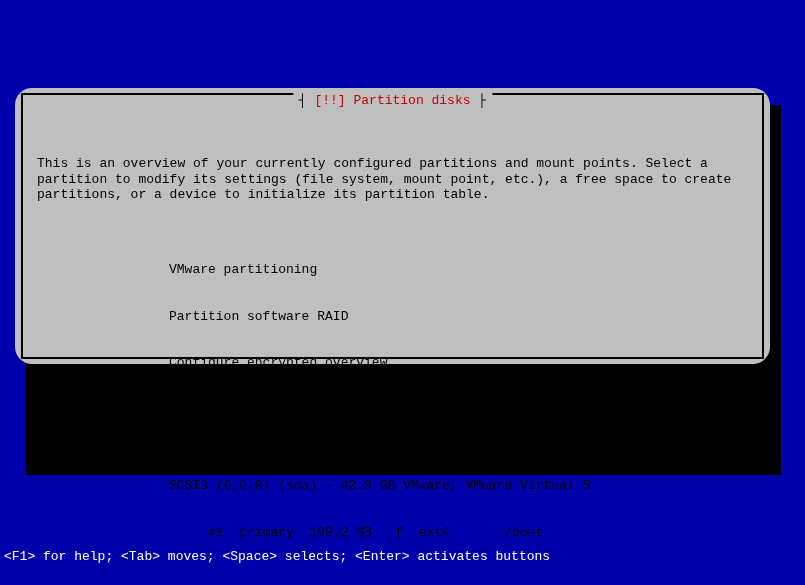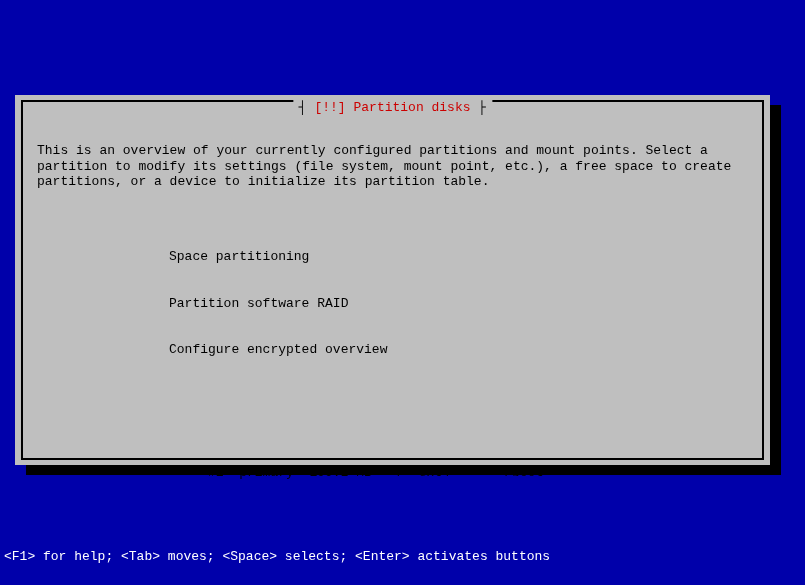--- a/index.html
+++ b/index.html
@@ -19,26 +19,27 @@
     .dialog-shadow {
       position: absolute;
       top: 105px;
       left: 26px;
       width: 755px;
       height: 370px;
       background: #000000;
     }
     .dialog {
       position: absolute;
-      top: 95px;
+      top: 88px;
       left: 15px;
       width: 755px;
-      height: 370px;
+      height: 276px;
       background: #bfbfbf;
       padding: 0;
+      border-radius: 17px;
     }
     .dialog-border {
       position: absolute;
       top: 5px;
       left: 6px;
       right: 6px;
       bottom: 5px;
       border: 2px solid #000000;
     }
     .dialog-title-wrap {
@@ -61,20 +62,21 @@
     }
     .dialog-content {
       padding: 10px 14px;
       color: #000000;
       white-space: pre;
       line-height: 1.2;
     }
     .description {
       white-space: normal;
       margin-bottom: 12px;
+      margin-top: 20px;
     }
     .menu-item {
       white-space: pre;
       cursor: pointer;
     }
     .menu-indent {
       padding-left: 132px;
     }
     .help-bar {
       position: absolute;
@@ -95,26 +97,27 @@
 <div class="dialog-shadow"></div>
 
 <div class="dialog">
   <div class="dialog-border">
     <div class="dialog-title-wrap">
       <span class="title-bracket">┤ </span><span class="dialog-title-bang">[!!]</span><span> </span><span class="dialog-title-text">Partition disks</span><span class="title-bracket"> ├</span>
     </div>
     <div class="dialog-content">
       <div class="description">This is an overview of your currently configured partitions and mount points. Select a partition to modify its settings (file system, mount point, etc.), a free space to create partitions, or a device to initialize its partition table.</div>
       
-      <div class="menu-item menu-indent">Space partitioning</div>
+      <div class="menu-item menu-indent">VMware partitioning</div>
       <div class="menu-item menu-indent">Partition software RAID</div>
       <div class="menu-item menu-indent">Configure encrypted overview</div>
       
       <div class="spacer"></div>
       
+      <div class="menu-item menu-indent">SCSI3 (0,0,0) (sda) - 42.9 GB VMware, VMware Virtual S</div>
       <div class="menu-item menu-indent">     #1  primary  199.2 MB   f  ext4       /boot</div>
       
       
       
       
       
       
       
       
       

